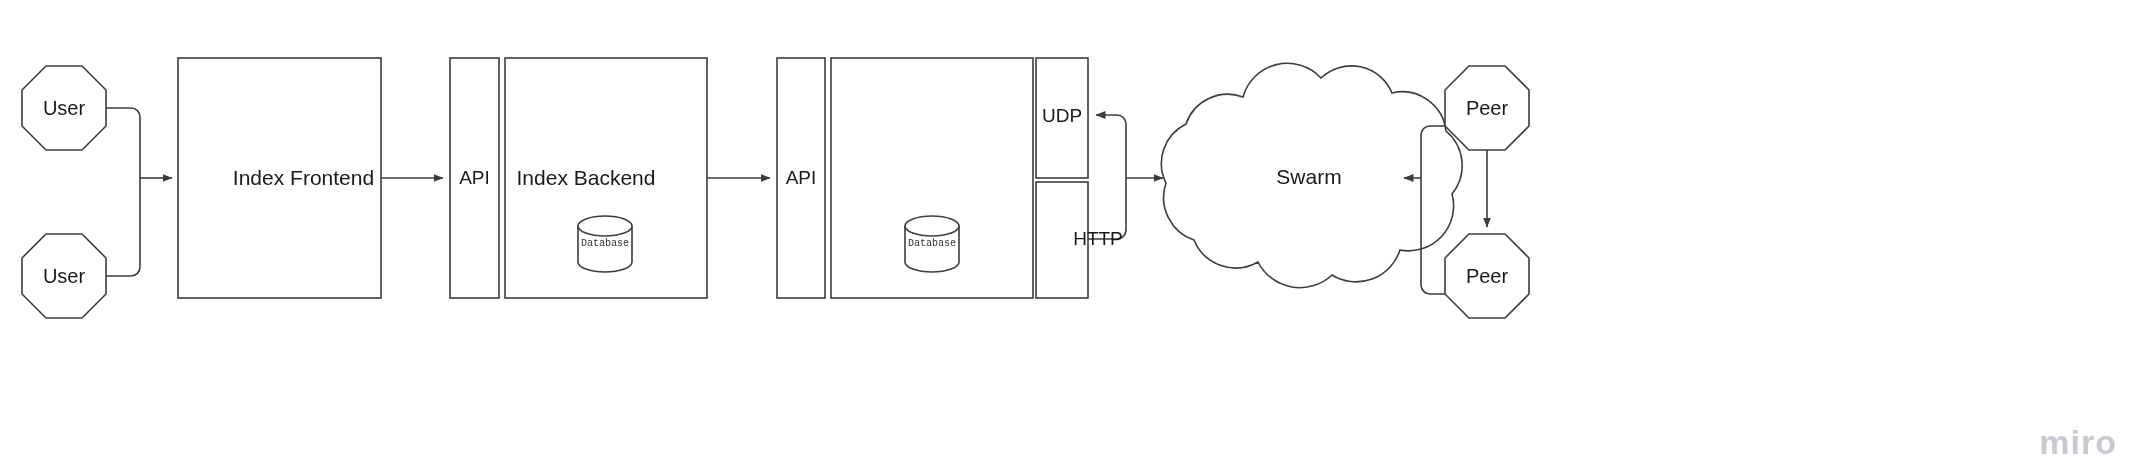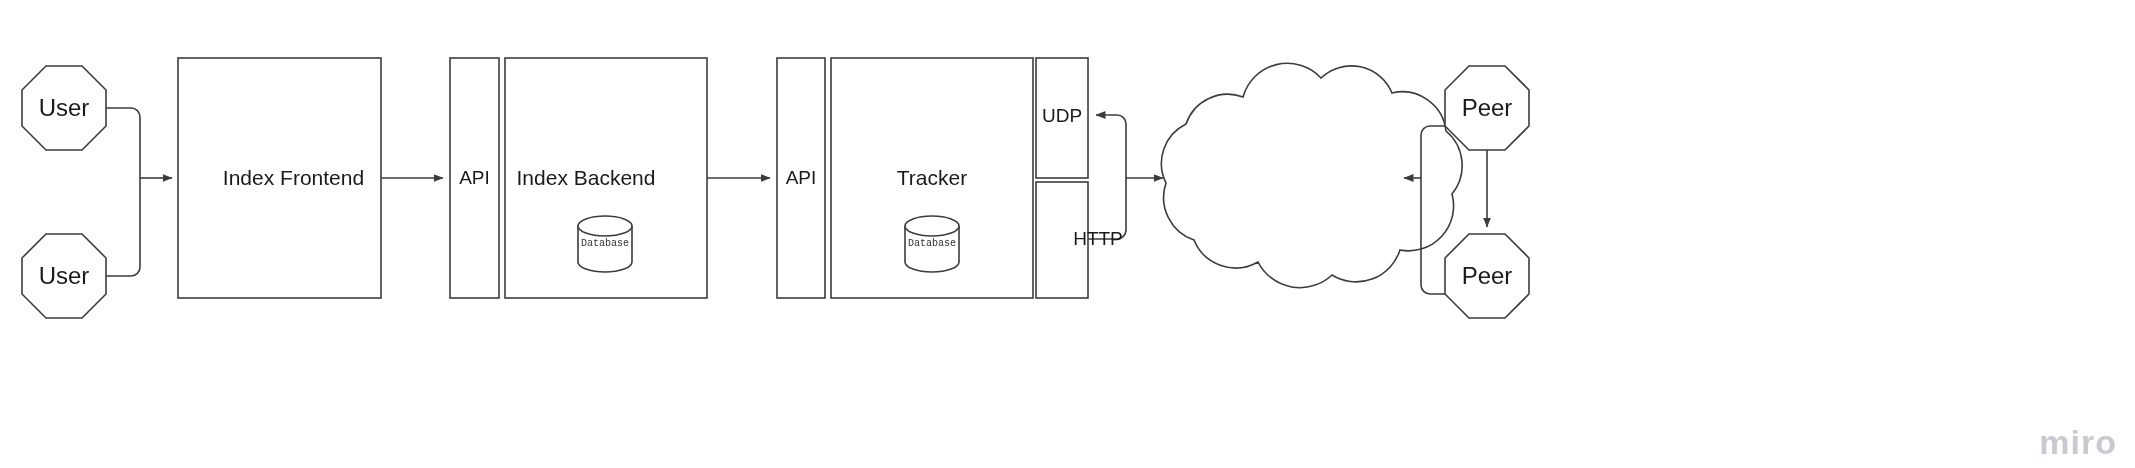--- a/index.html
+++ b/index.html
@@ -31,21 +31,21 @@
     position: absolute;
     display: flex;
     align-items: center;
     justify-content: center;
     text-align: center;
     color: #1a1a1a;
     pointer-events: none;
     line-height: 1.15;
   }
   .lbl-lg  { font-size: 21px; }
-  .lbl-md  { font-size: 24px; border-radius: 13px; }
+  .lbl-md  { font-size: 20px; border-radius: 13px; }
   .lbl-sm  { font-size: 19px; text-align: center; }
   .lbl-db  { font-size: 10px; color: #333333; font-family: Liberation Mono, monospace; }
   .watermark {
     position: absolute;
     right: 18px;
     bottom: 6px;
     font-size: 34px;
     font-weight: bold;
     letter-spacing: 1px;
     color: #c9c9d2;
@@ -129,38 +129,38 @@
       <path d="M1445,294 L1430,294 A9,9 0 0 1 1421,285 L1421,178"></path>
       <path d="M1421,178 L1404,178" marker-end="url(#arrowhead)"></path>
 
     </g>
   </svg>
 
   <div class="node-label lbl-md" style="left:22px; top:66px; width:84px; height:84px;">User</div>
 
   <div class="node-label lbl-md" style="left:22px; top:234px; width:84px; height:84px;">User</div>
 
-  <div class="node-label lbl-lg" style="left:178px; top:158px; width:231px; height:40px;">Index Frontend</div>
+  <div class="node-label lbl-lg" style="left:178px; top:158px; width:231px; height:40px;padding-left:10px;">Index Frontend</div>
 
   <div class="node-label lbl-sm" style="left:450px; top:158px; width:49px; height:40px;">API</div>
 
   <div class="node-label lbl-lg" style="left:505px; top:158px; width:162px; height:40px;">Index Backend</div>
 
   <div class="node-label lbl-db" style="left:578px; top:234px; width:54px; height:20px;">Database</div>
 
   <div class="node-label lbl-sm" style="left:777px; top:158px; width:48px; height:40px;">API</div>
 
-  <div class="node-label lbl-lg" style="left:831px; top:158px; width:202px; height:40px;">Tracker</div>
 
   <div class="node-label lbl-db" style="left:905px; top:234px; width:54px; height:20px;">Database</div>
 
   <div class="node-label lbl-sm" style="left:1030px; top:96px; width:64px; height:40px;">UDP</div>
 
   <div class="node-label lbl-sm" style="left:1064px; top:219px; width:68px; height:40px;">HTTP</div>
 
+  <div class="node-label lbl-lg" style="left:1209px; top:155px; width:200px; height:44px;">Swarm</div>
 
   <div class="node-label lbl-md" style="left:1445px; top:66px; width:84px; height:84px;">Peer</div>
 
   <div class="node-label lbl-md" style="left:1445px; top:234px; width:84px; height:84px;">Peer</div>
 
   <div class="watermark">miro</div>
 
 </div>
 
 </body></html>

